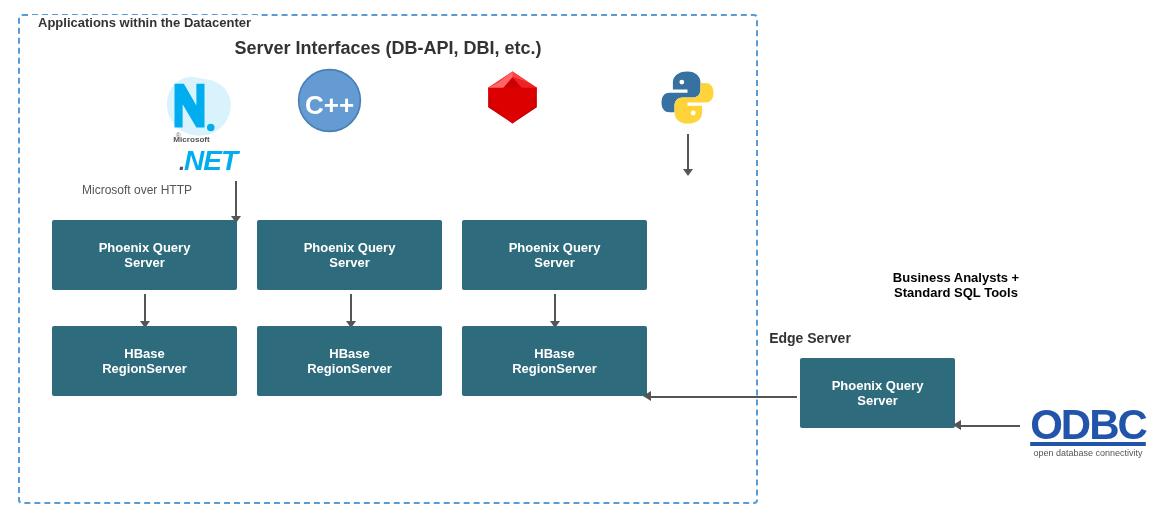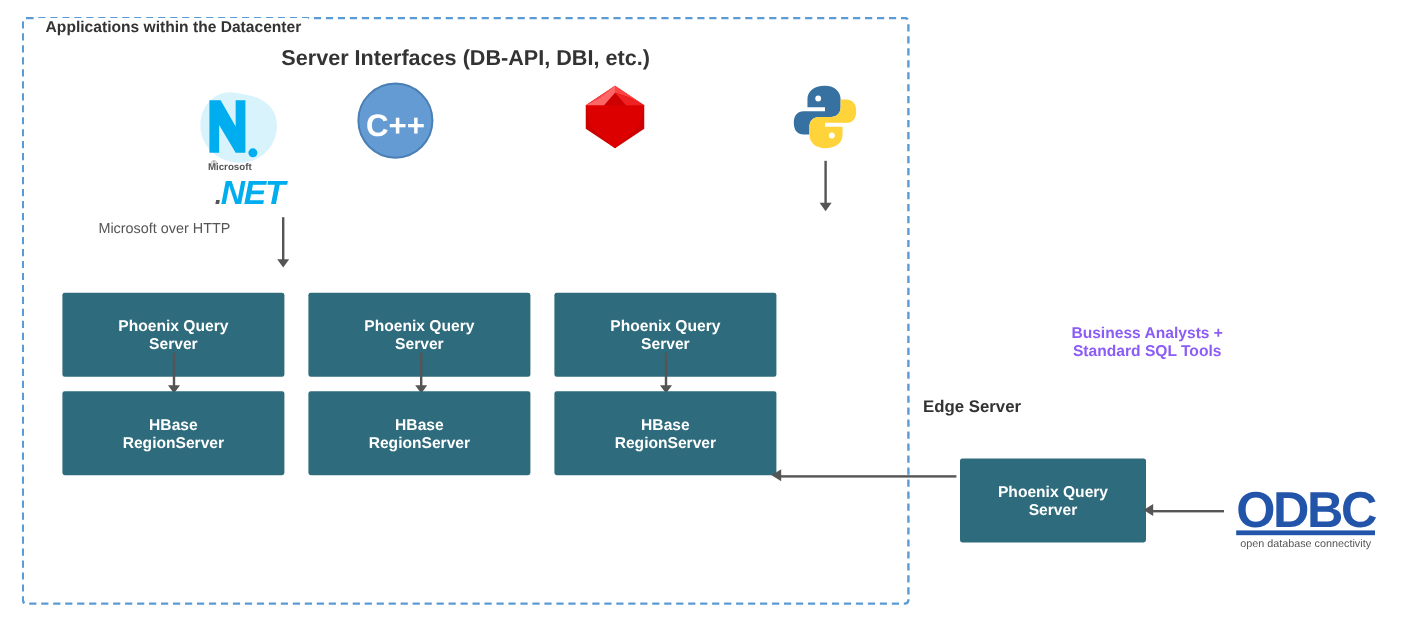--- a/index.html
+++ b/index.html
@@ -54,21 +54,20 @@
       font-size: 13px;
       font-weight: bold;
       text-align: center;
       padding: 12px 8px;
       border-radius: 2px;
       width: 185px;
       min-height: 70px;
       display: flex;
       align-items: center;
       justify-content: center;
-      margin-top: 24px;
     }
     .hbase-box {
       background: #2e6b7c;
       color: white;
       font-size: 13px;
       font-weight: bold;
       text-align: center;
       padding: 12px 8px;
       border-radius: 2px;
       width: 185px;
@@ -232,21 +231,21 @@
   <div style="position:absolute; top:330px; left:760px; font-size:14px; font-weight:bold; color:#333; text-align:center; width:100px;">Edge Server</div>
 
   <div class="server-box" style="position:absolute; top:358px; left:800px; width:155px;">Phoenix Query<br>Server</div>
 
   <div style="position:absolute; top:396px; left:650px; display:flex; align-items:center;">
     <div style="width:147px; height:2px; background:#555; position:relative;">
       <div style="position:absolute; left:-7px; top:-5px; border-top:5px solid transparent; border-bottom:5px solid transparent; border-right:8px solid #555;"></div>
     </div>
   </div>
 
-  <div class="business-label" style="position:absolute; top:270px; right:15px; font-size:13px; font-weight:bold; color:#8b5cf6; text-align:center; width:160px;">
+  <div class="business-label" style="position:absolute; top:270px; right:15px; font-size:13px; font-weight:bold; color:#000000; text-align:center; width:160px;">
     Business Analysts +<br>Standard SQL Tools
   </div>
 
   <div style="position:absolute; top:394px; left:960px; display:flex; align-items:center; gap:8px;">
 
     <div style="width:60px; height:2px; background:#555; position:relative;">
       <div style="position:absolute; left:-7px; top:-5px; border-top:5px solid transparent; border-bottom:5px solid transparent; border-right:8px solid #555;"></div>
     </div>
 
     <div class="odbc-logo" style="display:flex; flex-direction:column; align-items:center;">

